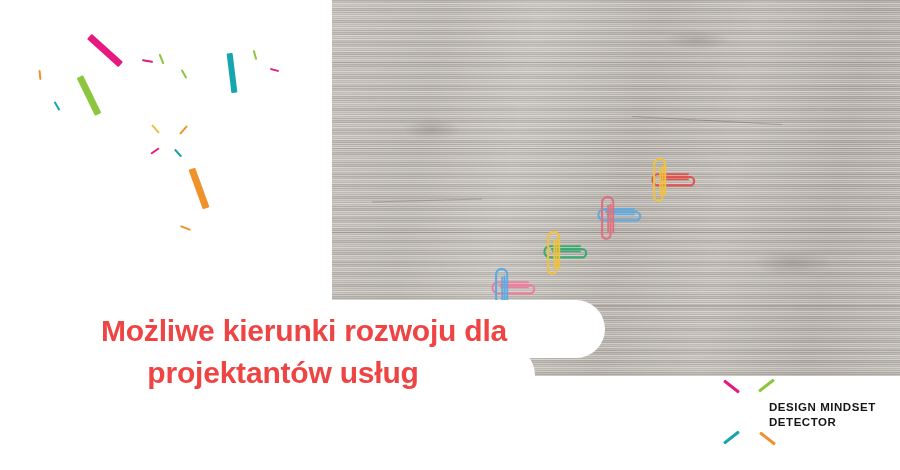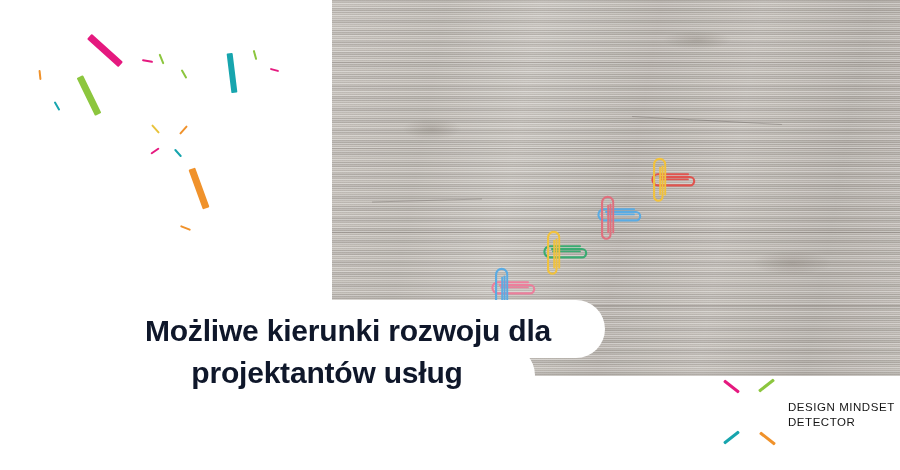--- a/index.html
+++ b/index.html
@@ -50,36 +50,36 @@
   }
   .banner .row2{
     position:absolute;left:0;top:46px;width:575px;height:58px;background:#fff;
     border-top-right-radius:30px;border-bottom-right-radius:30px;
   }
   .banner .notch{
     position:absolute;left:455px;top:46px;width:60px;height:34px;background:#fff;
   }
   .headline{
     position:absolute;left:0;top:300px;width:620px;height:104px;
-    color:#0f172a;
+    color:#ef4444;
     font-size:30px;font-weight:bold;line-height:42px;
     text-align:center;letter-spacing:-0.2px;
-    display:flex;flex-direction:column;justify-content:center;margin-left:44px;
+    display:flex;flex-direction:column;justify-content:center;
   }
   .headline .l1{display:block;padding-right:12px;}
   .headline .l2{display:block;padding-right:98px;padding-left:44px;}
 
   
   .bottomstrip{position:absolute;left:0;top:376px;width:900px;height:94px;background:#fff;}
 
   
   .logo{position:absolute;left:769px;top:400px;}
   .logo .line{
-    color:#151515;font-size:11.5px;font-weight:normal;
-    letter-spacing:0.55px;line-height:15px;white-space:nowrap;margin-left:19px;
+    color:#151515;font-size:11.5px;font-weight:bold;
+    letter-spacing:0.55px;line-height:15px;white-space:nowrap;
   }
   .spark{position:absolute;border-radius:1px;}
 
   
   .confetti{position:absolute;left:0;top:0;width:332px;height:300px;}
   .stick{position:absolute;border-radius:1px;}
 </style>
 </head>
 <body>
 

